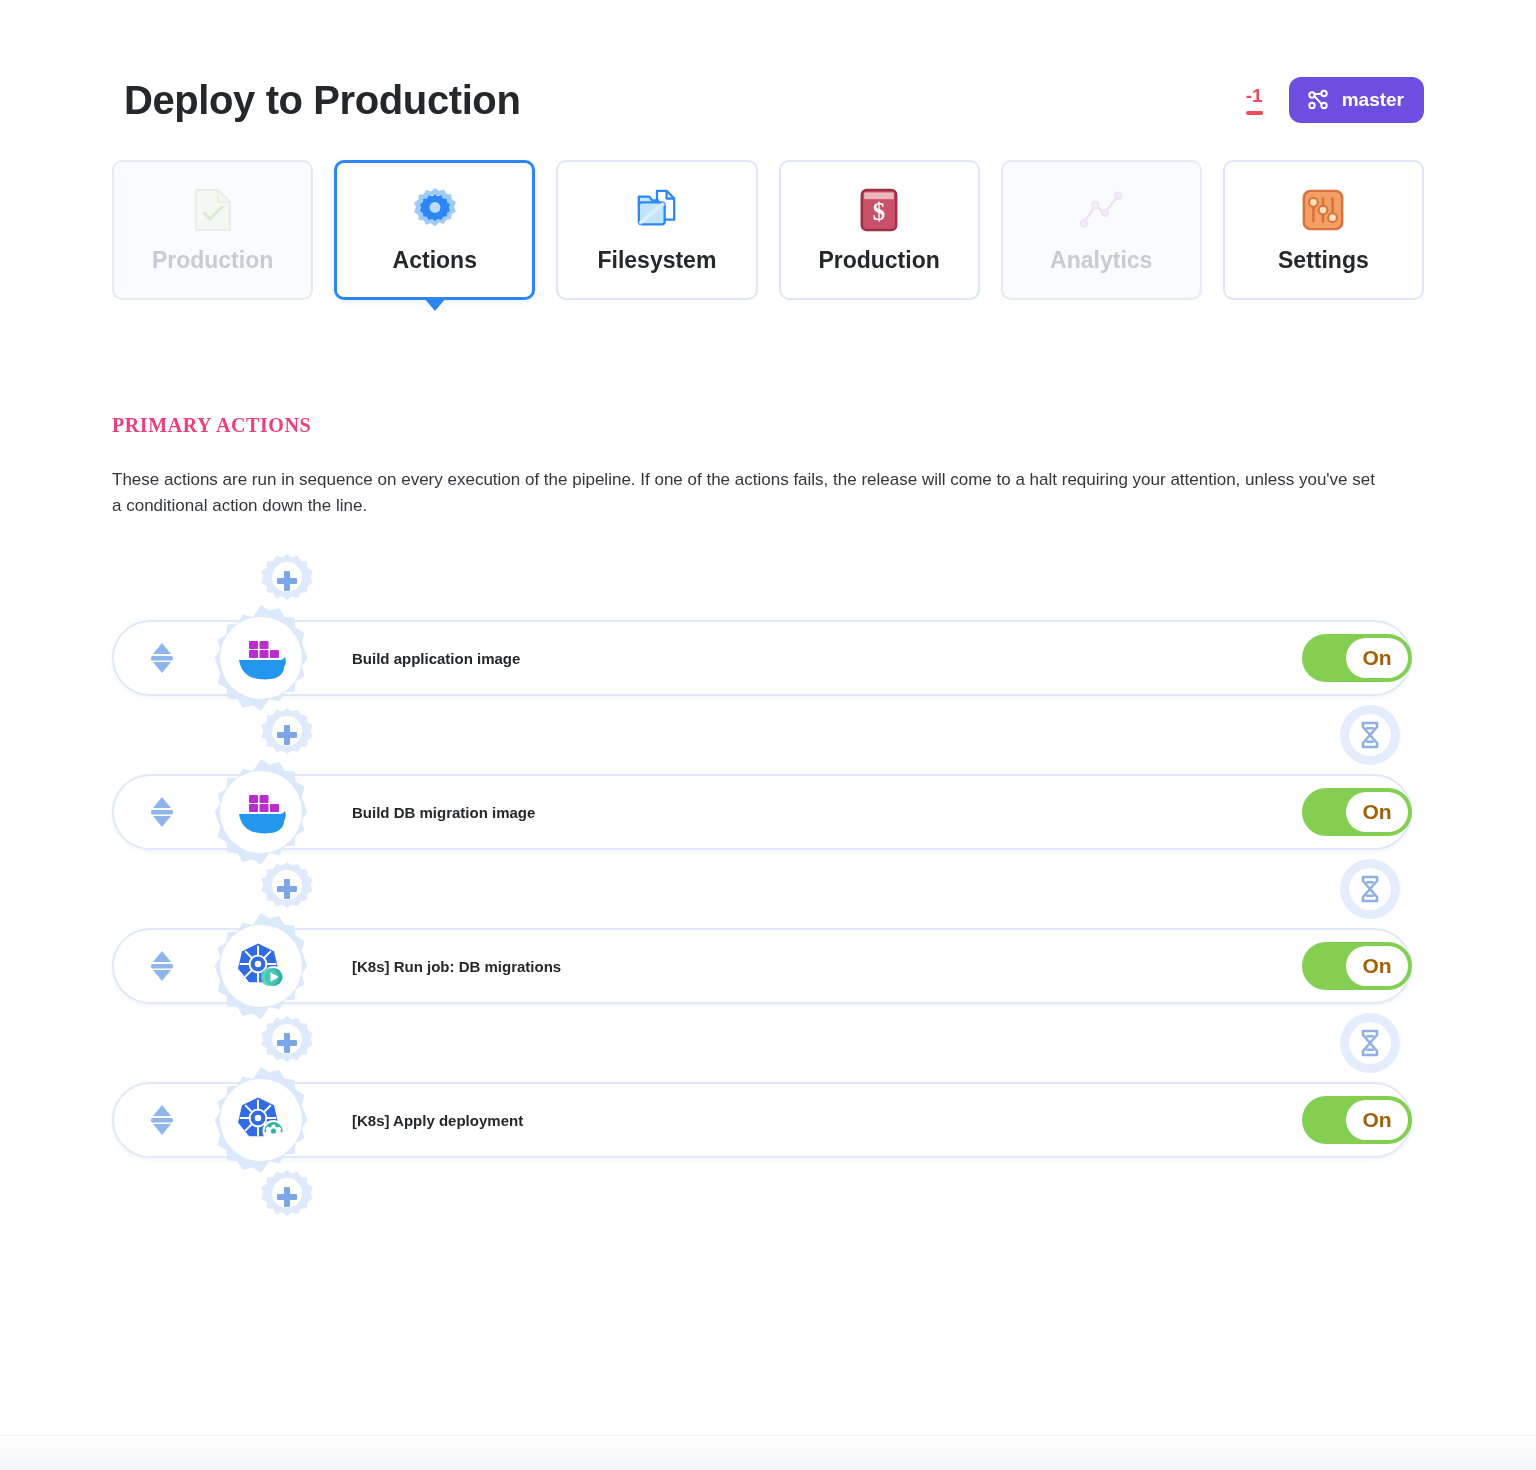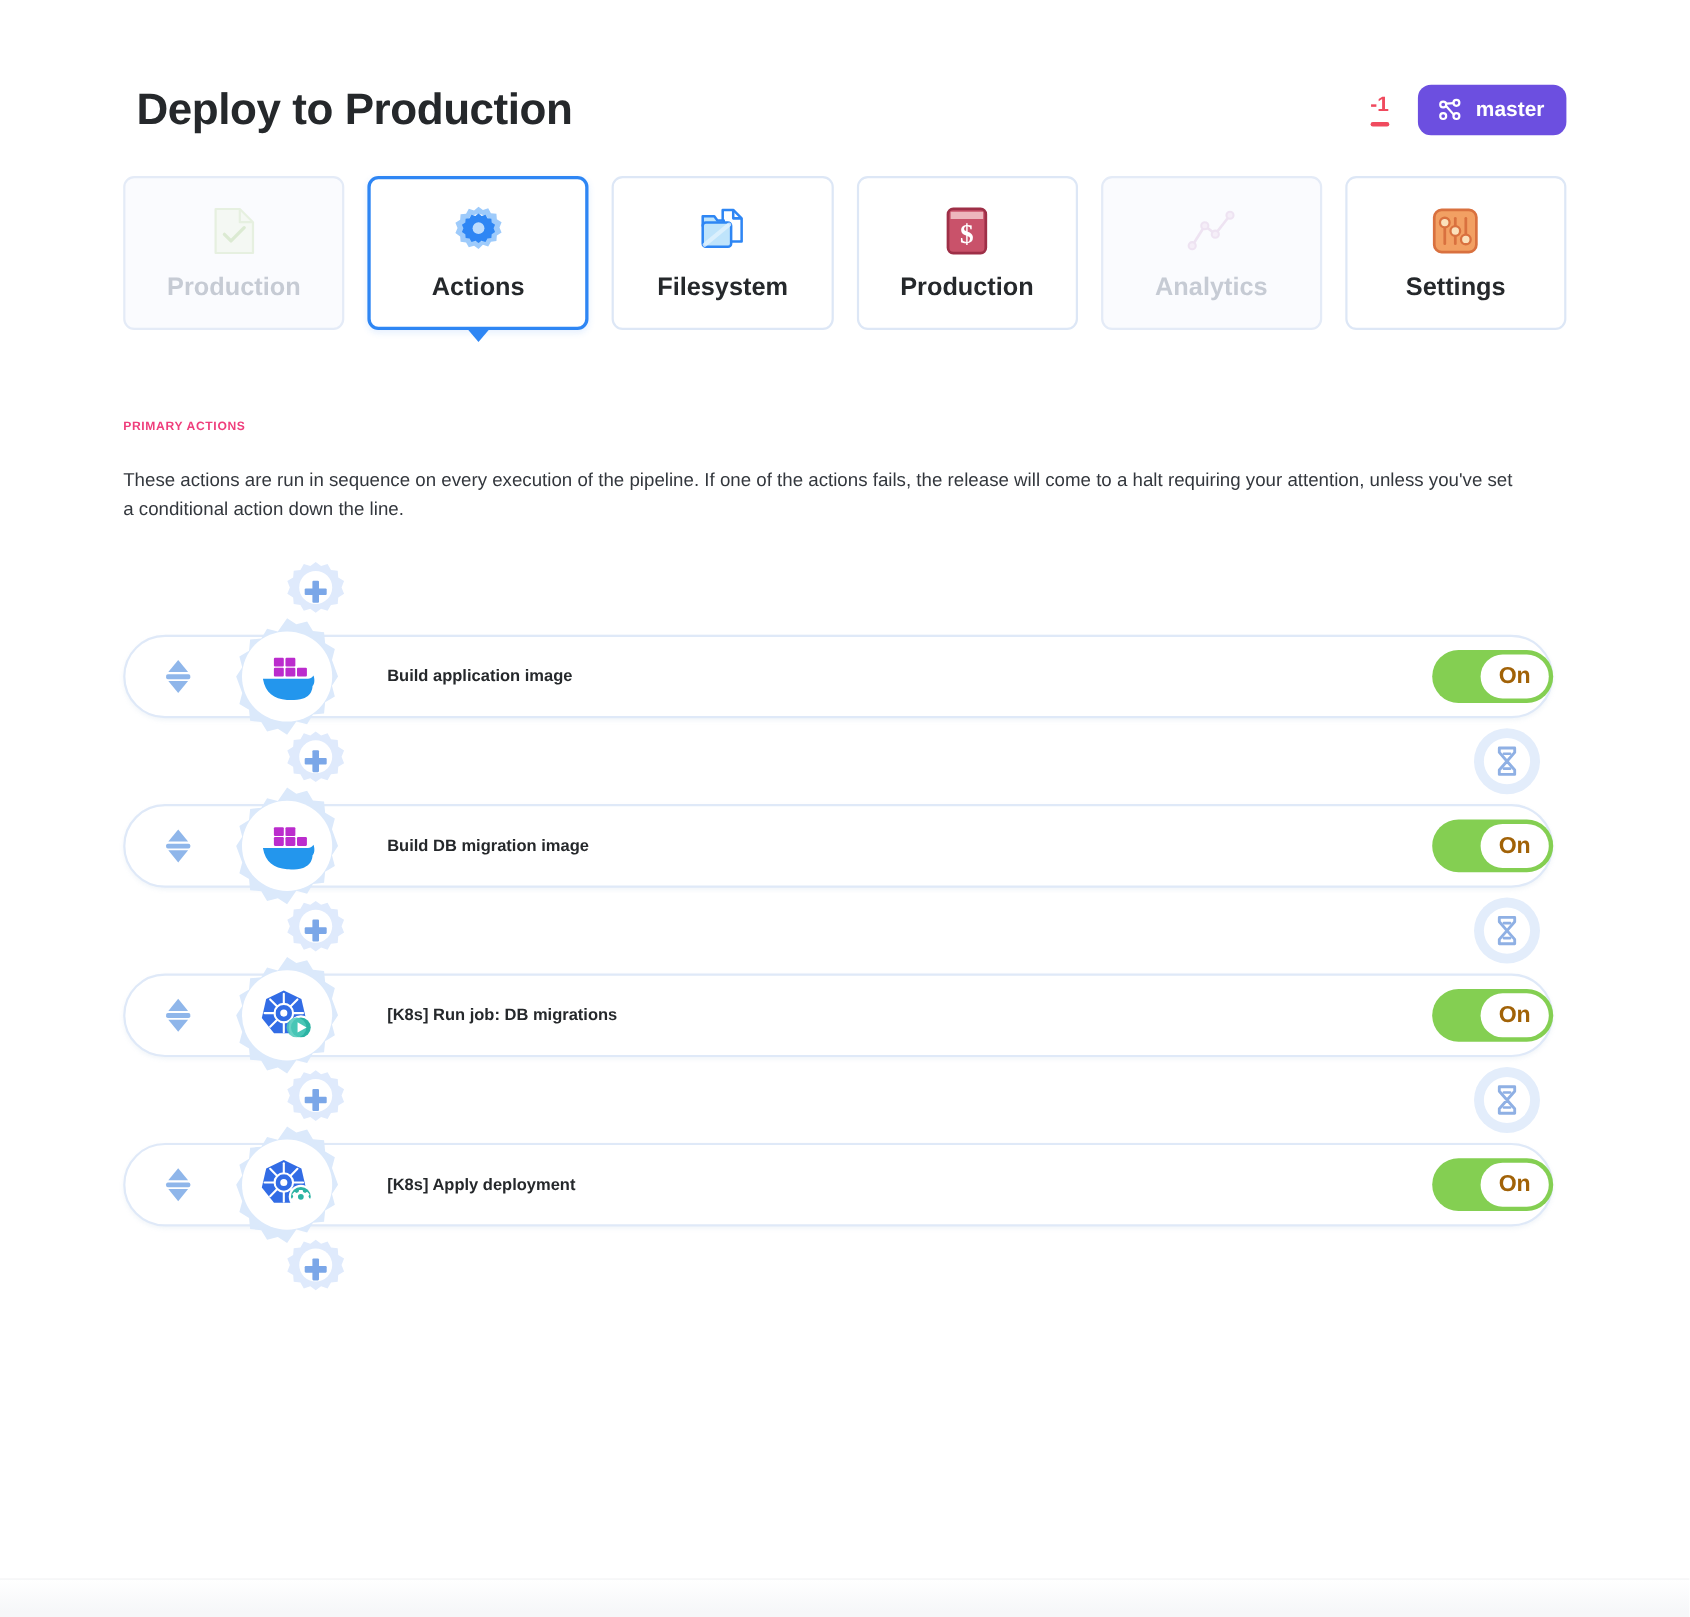--- a/index.html
+++ b/index.html
@@ -126,25 +126,26 @@
     left: 50%;
     transform: translateX(-50%);
     width: 0; height: 0;
     border-left: 11px solid transparent;
     border-right: 11px solid transparent;
     border-top: 13px solid #2e86f4;
   }
 
   
   .section-title {
-    margin-top: 82px;
-    font-size: 11px;
+    margin-top: 114px;
+    font-size: 20px;
     font-weight: bold;
     letter-spacing: 0.6px;
     color: #ef3e7c;
+    font-family: Liberation Serif, serif;
   }
   .section-desc {
     margin-top: 30px;
     font-size: 17px;
     line-height: 1.55;
     color: #33373d;
     max-width: 1270px;
   }
 
   

